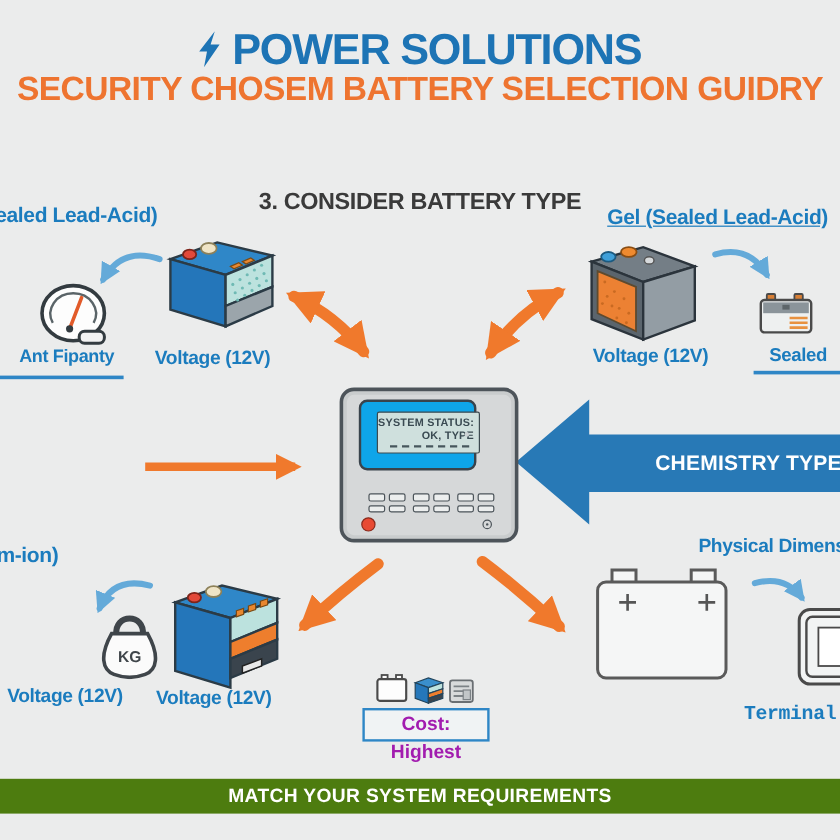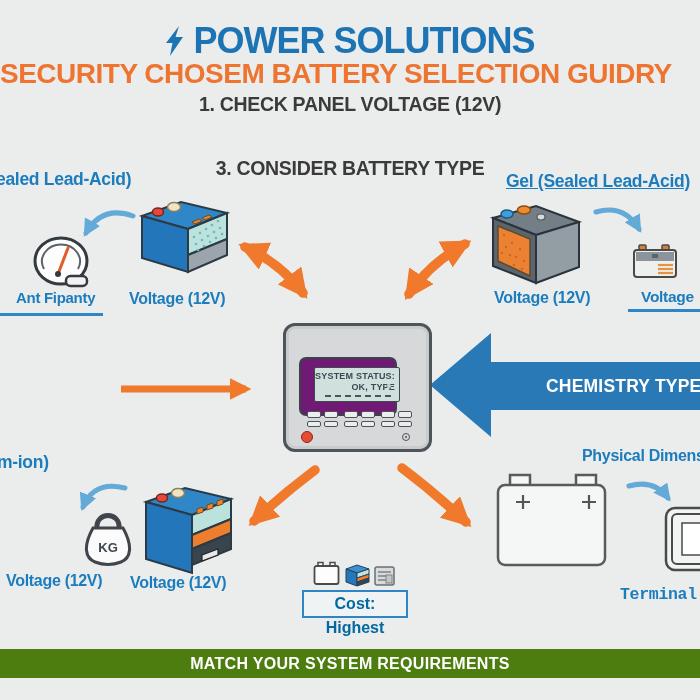--- a/index.html
+++ b/index.html
@@ -8,37 +8,37 @@
     background:#ebecec;font-family:"Liberation Sans",sans-serif;
   }
   .abs{position:absolute;}
   .nowrap{white-space:nowrap;}
   
   .main-title{
     left:0;right:0;top:20px;display:flex;align-items:center;justify-content:center;gap:9px;
     color:#1d74b5;font-size:36px;font-weight:bold;letter-spacing:-1px;
   }
   .subtitle{
-    left:0;right:0;top:58px;text-align:left;color:#ee7430;
+    left:0;right:0;top:58px;text-align:center;color:#ee7430;
     font-size:28px;font-weight:bold;letter-spacing:-0.5px;white-space:nowrap;
   }
   .step{left:0;right:0;text-align:center;color:#3a3a3a;font-weight:bold;font-size:19.5px;letter-spacing:-0.3px;}
   .step1{top:93px;} .step2{top:117px;margin-top:40px;}
   
   .qtitle{color:#1b7cbe;font-weight:bold;font-size:17.5px;letter-spacing:-0.3px;}
   .bluelabel{color:#1b7cbe;font-weight:bold;font-size:16px;letter-spacing:-0.3px;text-align:center;}
   .underline{height:2.5px;background:#2e86c6;}
   
   .panel{
     left:283px;top:323px;width:149px;height:129px;background:#d6d8d9;
     border:3px solid #4d545a;border-radius:12px;box-sizing:border-box;
     box-shadow:inset 0 0 0 3px #c9cccd;
   }
   .bezel{
-    left:13px;top:31px;width:98px;height:59px;background:#701a75;
+    left:13px;top:7px;width:98px;height:59px;background:#0ea5e9;
     border:2px solid #39434c;border-radius:7px;box-sizing:border-box;
   }
   .lcd{
     left:13px;top:8px;width:86px;height:35px;background:#cfe0dd;
     border:1.5px solid #3c4a50;border-radius:2px;box-sizing:border-box;
     padding:3px 4px 0 0;text-align:right;color:#3a4a52;
     font-size:9px;font-weight:bold;line-height:10.5px;letter-spacing:0.2px;
   }
   .lcd-dash{margin:3px 4px 0 10px;border-top:2px dashed #47565c;}
   .bezel-dot{right:4px;top:25px;width:4px;height:4px;border-radius:50%;background:#ccd2d4;}
@@ -46,21 +46,21 @@
   .keygroup{display:grid;grid-template-columns:14px 14px;grid-auto-rows:6.5px;gap:3px 2.5px;}
   .key{background:#eceeee;border:1.2px solid #4b5359;border-radius:2px;box-sizing:border-box;}
   .red-btn{left:15px;top:105px;width:12px;height:12px;border-radius:50%;background:#e84a33;border:1.5px solid #8a2a1c;box-sizing:border-box;}
   .screw{right:19px;top:107px;width:8px;height:8px;border-radius:50%;border:1.5px solid #4b5359;box-sizing:border-box;display:flex;align-items:center;justify-content:center;}
   .screw span{width:2px;height:2px;border-radius:50%;background:#4b5359;}
   
   .chem-label{left:546px;top:376px;color:#fff;font-size:17.5px;font-weight:bold;letter-spacing:0.2px;white-space:nowrap;}
   
   .cost-box{
     left:302px;top:590px;width:106px;height:28px;border:2px solid #2e86c6;background:#f0f3f4;
-    box-sizing:border-box;text-align:center;line-height:24px;color:#0369a1;font-size:16px;font-weight:bold;
+    box-sizing:border-box;text-align:center;line-height:24px;color:#a21caf;font-size:16px;font-weight:bold;
   }
   
   .footer{
     left:0;top:649px;width:700px;height:29px;background:#4d7c0f;
     text-align:center;line-height:29px;color:#fff;font-size:16px;font-weight:bold;letter-spacing:0.3px;white-space:nowrap;
   }
   svg{display:block;}
   .arrow-layer{left:0;top:0;pointer-events:none;}
 </style>
 </head>
@@ -92,21 +92,20 @@
     <path d="M629,486 Q654,479 668,498" stroke="#64aad9" stroke-width="5" fill="none" stroke-linecap="round" marker-end="url(#mb)"></path>
   </svg>
 
   <div class="abs main-title">
     <svg width="19" height="30" viewBox="0 0 17 30">
       <path d="M13,0 L0,17 H6.5 L4,30 L17,11 H9.5 Z" fill="#1d74b5"></path>
     </svg>
     <span>POWER SOLUTIONS</span>
   </div>
   <div class="abs subtitle">SECURITY CHOSEM BATTERY SELECTION GUIDRY</div>
-  <div class="abs step step1">1. CHECK PANEL VOLTAGE (12V)</div>
   <div class="abs step step2">3. CONSIDER BATTERY TYPE</div>
 
   <div class="abs qtitle nowrap" style="left:-4px;top:169px;">ealed Lead-Acid)</div>
   <svg class="abs" style="left:30px;top:234px;" width="66" height="62" viewBox="0 0 66 62">
     <ellipse cx="31" cy="27" rx="26" ry="23" fill="#fdfdfd" stroke="#333b40" stroke-width="3"></ellipse>
     <path d="M14,35 A19,17 0 1 1 48,35" fill="none" stroke="#5a6468" stroke-width="2"></path>
     <path d="M28,40 L38,14" stroke="#e25b2a" stroke-width="3" stroke-linecap="round"></path>
     <circle cx="28" cy="40" r="3" fill="#333b40"></circle>
     <rect x="36" y="42" width="21" height="10" rx="4.5" fill="#f2f2f2" stroke="#333b40" stroke-width="2.5"></rect>
   </svg>
@@ -169,21 +168,21 @@
     <rect x="30" y="3" width="7" height="7" rx="1" fill="#d87f35" stroke="#4a4a4a" stroke-width="1.5"></rect>
     <rect x="2" y="8" width="42" height="27" rx="3" fill="#eef0f0" stroke="#4a4a4a" stroke-width="2"></rect>
     <rect x="4" y="10" width="38" height="9" fill="#8b949a"></rect>
     <rect x="20" y="12" width="6" height="4" fill="#5d6569"></rect>
     <g stroke="#e8913f" stroke-width="2.2">
       <line x1="26" y1="23" x2="41" y2="23"></line>
         <line x1="26" y1="27" x2="41" y2="27"></line>
         <line x1="26" y1="31" x2="41" y2="31"></line>
     </g>
   </svg>
-  <div class="abs bluelabel nowrap" style="left:641px;top:288px;font-size:15.5px;">Voltage</div>
+  <div class="abs bluelabel nowrap" style="left:641px;top:288px;font-size:15.5px;">Sealed</div>
   <div class="abs underline" style="left:628px;top:309px;width:72px;"></div>
 
   <div class="abs panel">
     <div class="abs bezel">
       <div class="abs lcd">
         <div>SYSTEM STATUS:</div>
         <div>OK, TYPE</div>
         <div class="lcd-dash"></div>
       </div>
       <div class="abs bezel-dot"></div>

